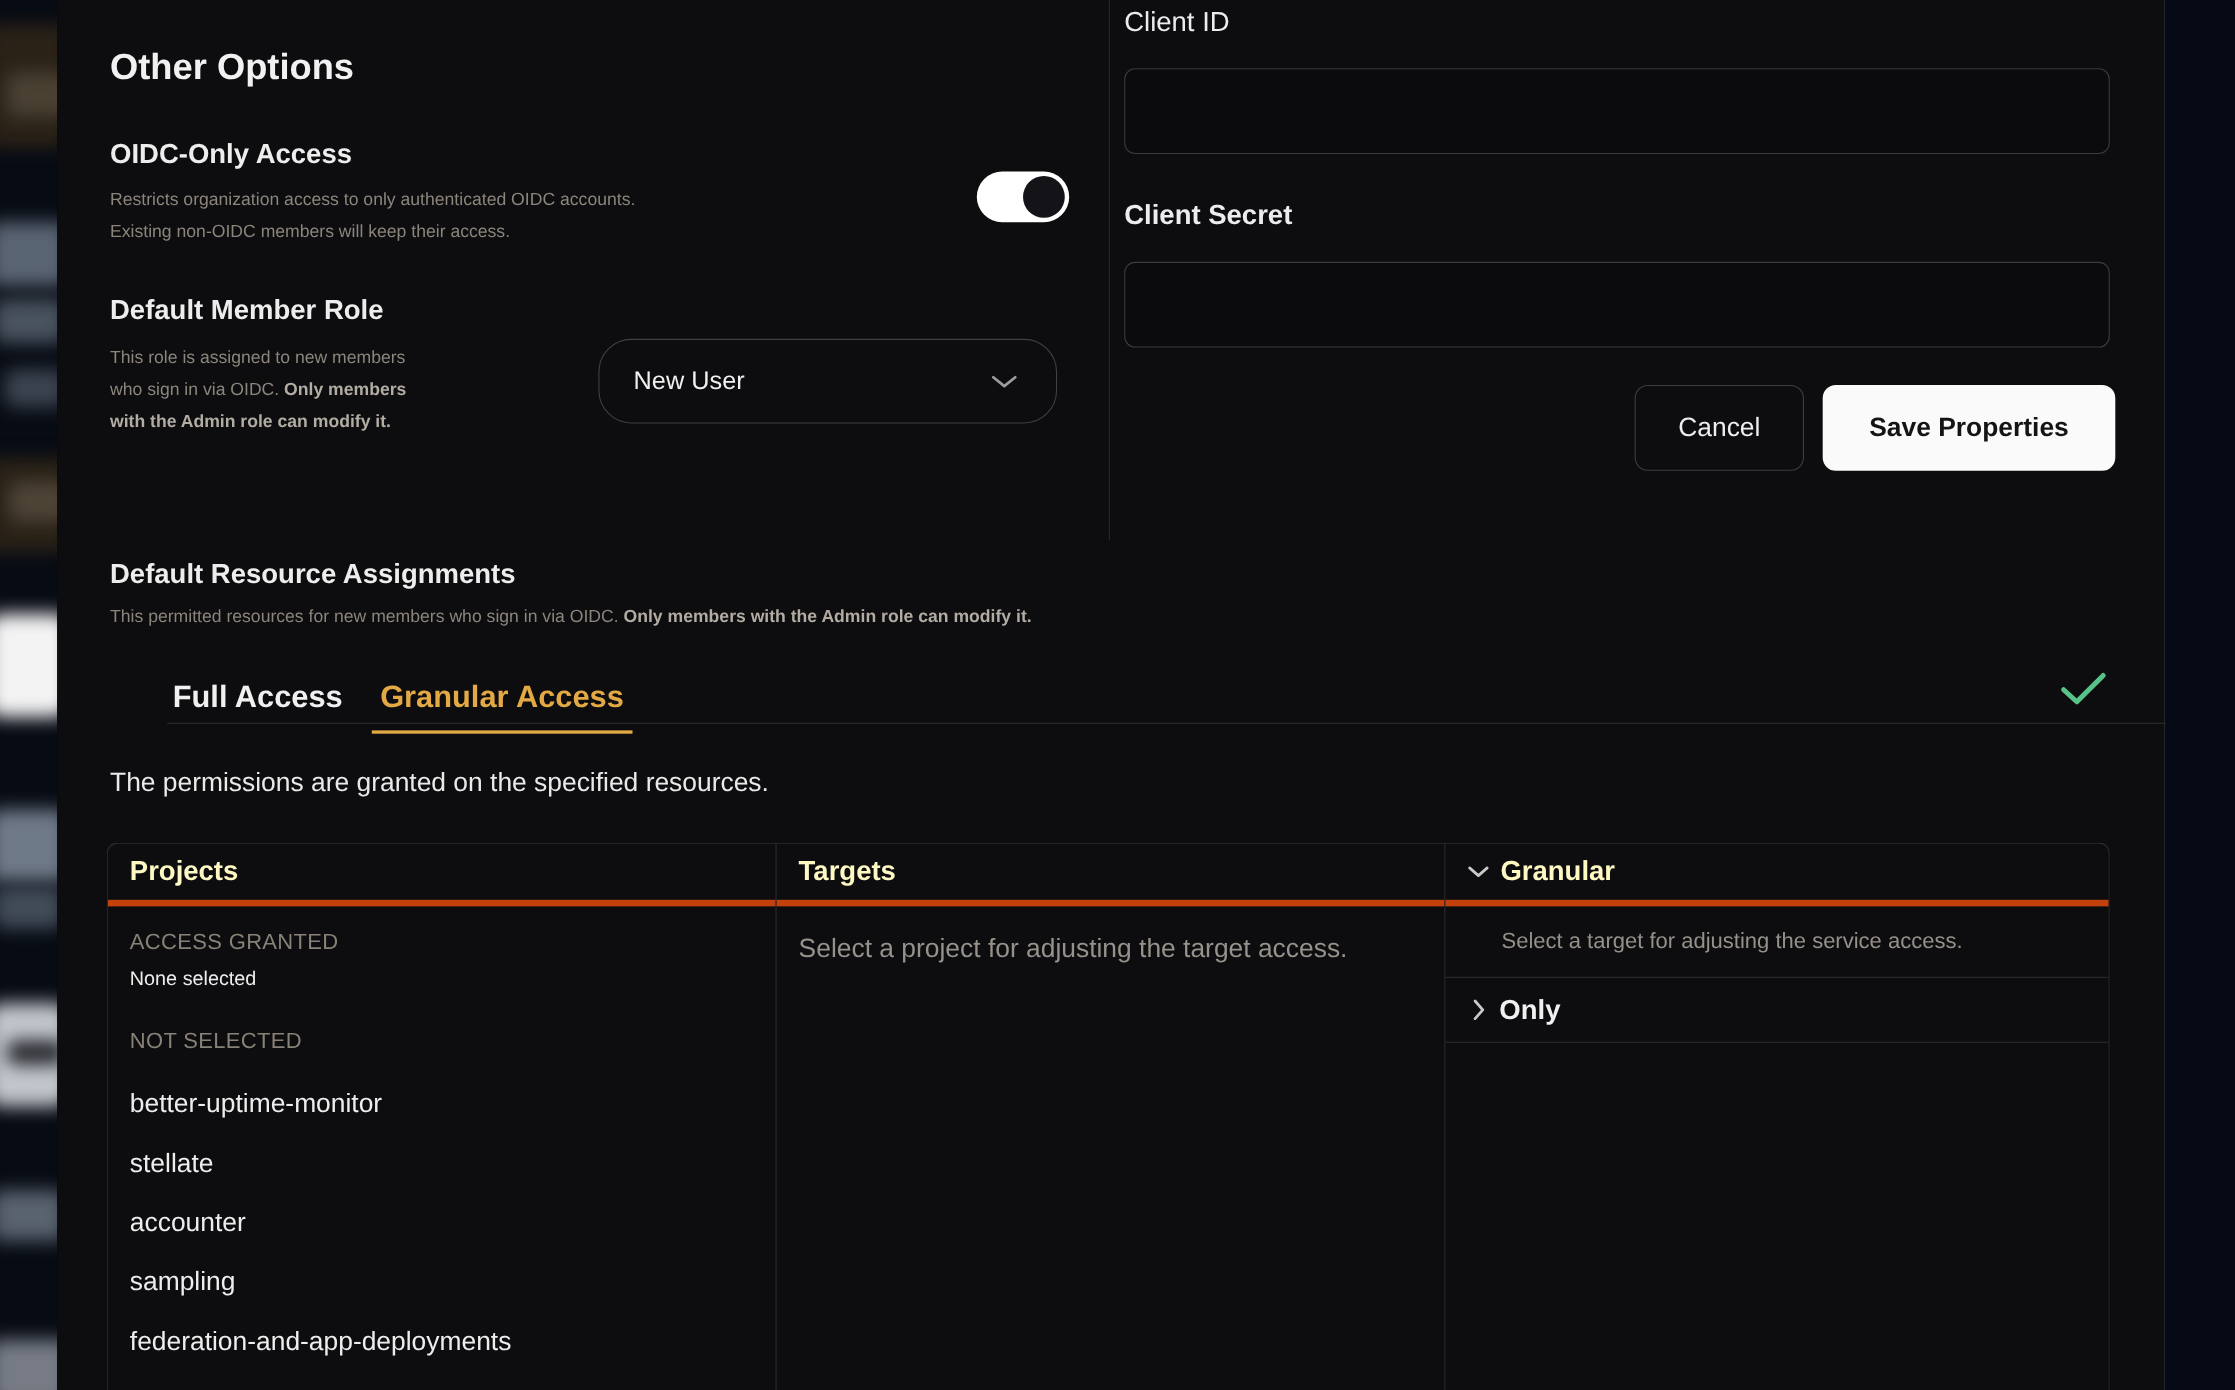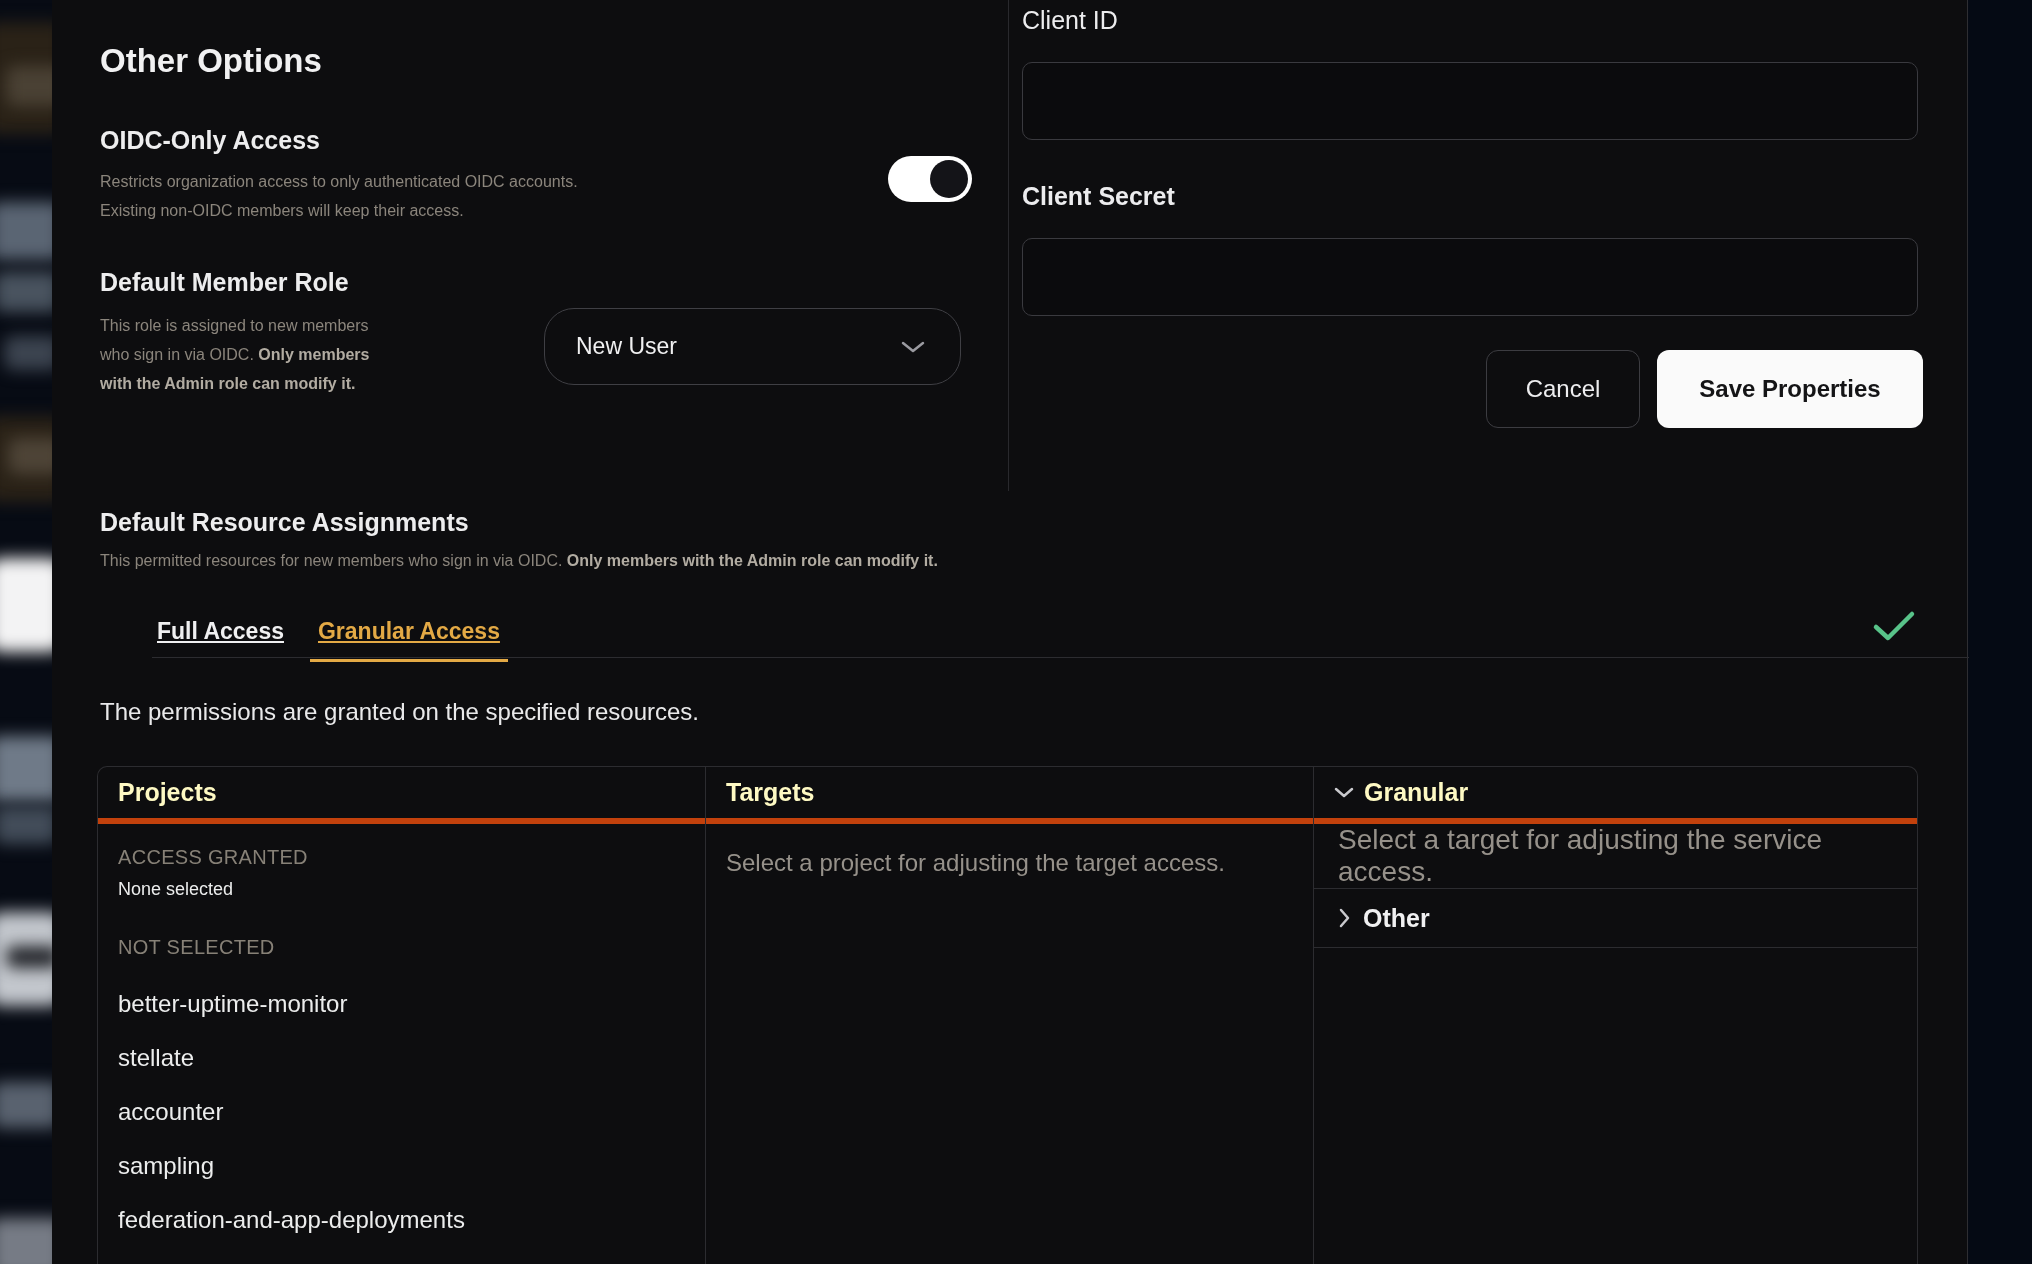--- a/index.html
+++ b/index.html
@@ -33,21 +33,21 @@
   
   .field{position:absolute;width:896px;height:78px;background:#0b0b0d;border:1px solid #3a3a3f;border-radius:10px;color:#ececee;font-size:23px;padding:0 20px;outline:none;}
 
   
   .btn{position:absolute;height:78px;border-radius:12px;display:flex;align-items:center;justify-content:center;font-size:24px;cursor:pointer;border:none;}
   .btn.ghost{background:transparent;border:1px solid #3c3c41;color:#ededef;font-weight:500;}
   .btn.primary{background:#fafafa;color:#141416;font-weight:600;}
 
   
   #tabs{position:absolute;left:97px;top:608px;display:flex;gap:18px;height:50px;align-items:flex-start;}
-  .tab{padding:10px 8px 14px 8px;font-size:23px;font-weight:600;color:#f0f0f1;cursor:pointer;border-bottom:3px solid transparent;text-decoration:underline;}
+  .tab{padding:10px 8px 14px 8px;font-size:28px;font-weight:600;color:#f0f0f1;cursor:pointer;border-bottom:3px solid transparent;}
   .tab.active{color:#e3a945;border-bottom-color:#e3a945;}
   #tabline{position:absolute;left:100px;top:657px;width:1817px;height:1px;background:#2c2c30;}
 
   
   #v-divider{position:absolute;left:956px;top:0;width:1px;height:491px;background:#29292d;}
 
   
   #grid{position:absolute;left:45px;top:766px;width:1821px;height:498px;border:1px solid #2c2c30;border-bottom:none;border-radius:10px 10px 0 0;display:flex;overflow:hidden;}
   .col{height:100%;}
   .col-head{height:57px;border-bottom:6px solid #c2410c;display:flex;align-items:center;padding:0 20px;font-size:25px;font-weight:700;color:#fef9c3;gap:10px;}
@@ -170,25 +170,25 @@
       </div>
 
       <div class="col" style="width:603px;">
         <div class="col-head">
           <svg width="20" height="13" viewBox="0 0 20 13">
               <path class="chev" d="M2 3 L10 10 L18 3"></path>
             </svg>
           <span>Granular</span>
         </div>
         <div class="svc-row" style="height:65px;display:flex;align-items:center;padding:0 24px;">
-          <span class="cell-msg" style="font-size:28px;">Select a target for adjusting the service access.</span>
+          <span class="cell-msg" style="font-size:20px;margin-left:27px;">Select a target for adjusting the service access.</span>
         </div>
         <div class="svc-row" style="height:59px;display:flex;align-items:center;gap:12px;padding:0 24px;cursor:pointer;">
           <svg width="13" height="20" viewBox="0 0 13 20">
               <path class="chev" d="M3 2 L10 10 L3 18"></path>
             </svg>
-          <span style="font-size:25px;font-weight:700;color:#f0f0f1;">Other</span>
+          <span style="font-size:25px;font-weight:700;color:#f0f0f1;">Only</span>
         </div>
       </div>
 
     </div>
   </div>
 </div>
 
 </body></html>

